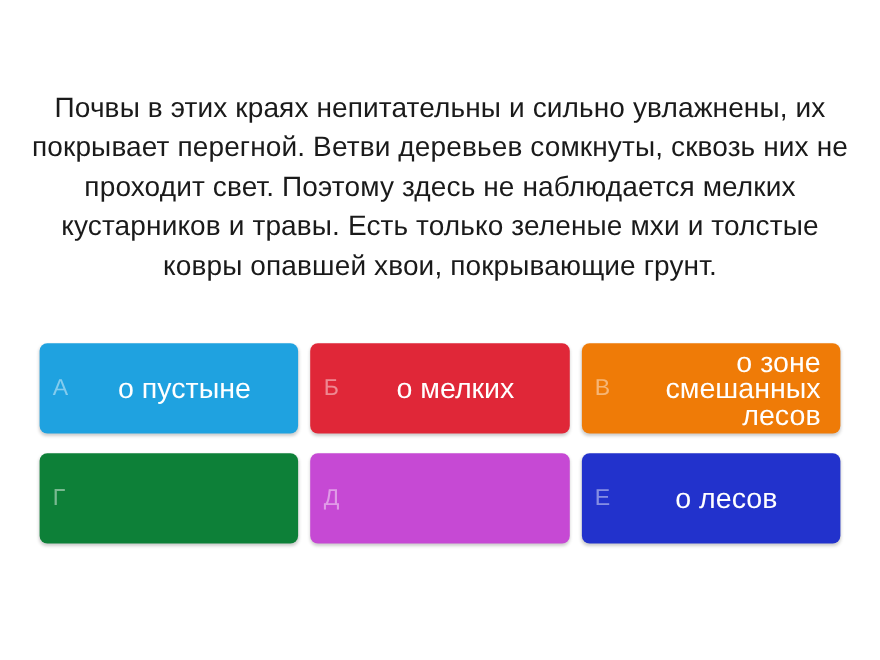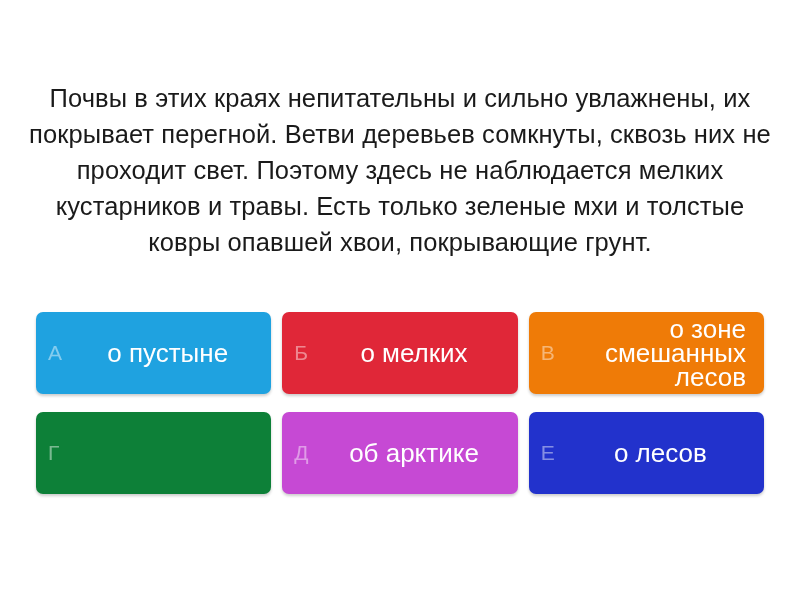--- a/index.html
+++ b/index.html
@@ -122,21 +122,20 @@
       <span class="answer-letter">В</span>
       <span class="answer-label">о зоне смешанных лесов</span>
     </div>
 
     <div class="answer-btn" style="background-color: rgb(13, 128, 56);">
       <span class="answer-letter">Г</span>
     </div>
 
     <div class="answer-btn" style="background-color: rgb(198, 73, 212);">
       <span class="answer-letter">Д</span>
-      <span class="answer-label">об арктике</span>
     </div>
 
     <div class="answer-btn" style="background-color: rgb(34, 50, 204);">
       <span class="answer-letter">Е</span>
       <span class="answer-label">о лесов</span>
     </div>
 
   </div>
 </div>
 

